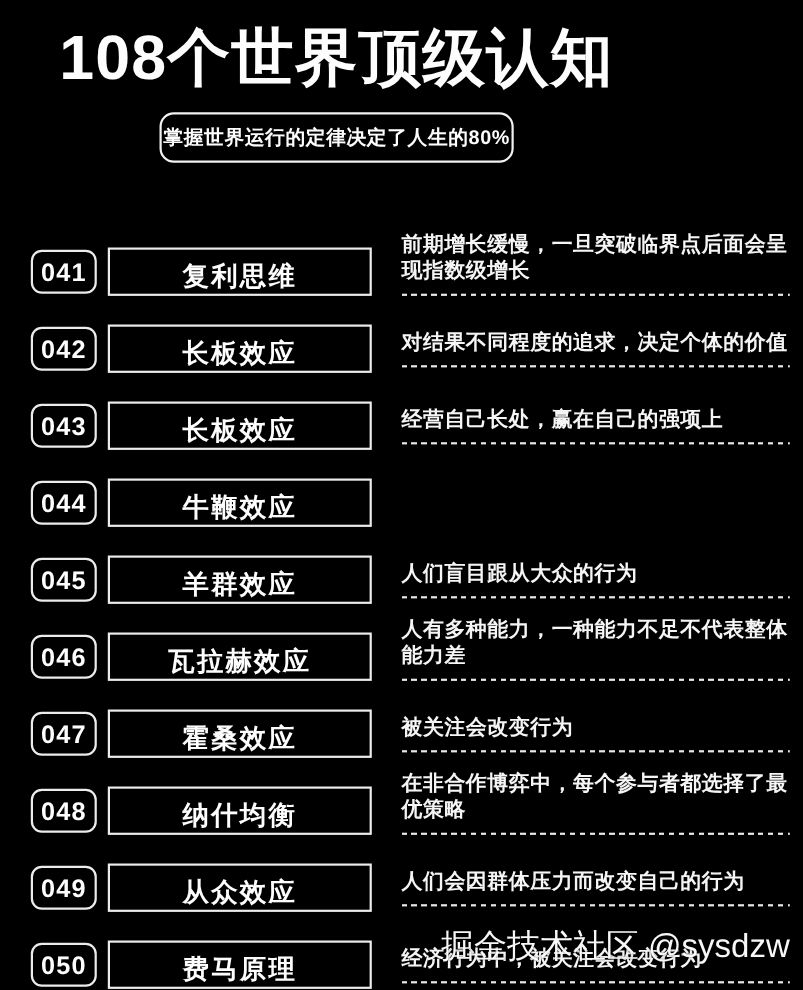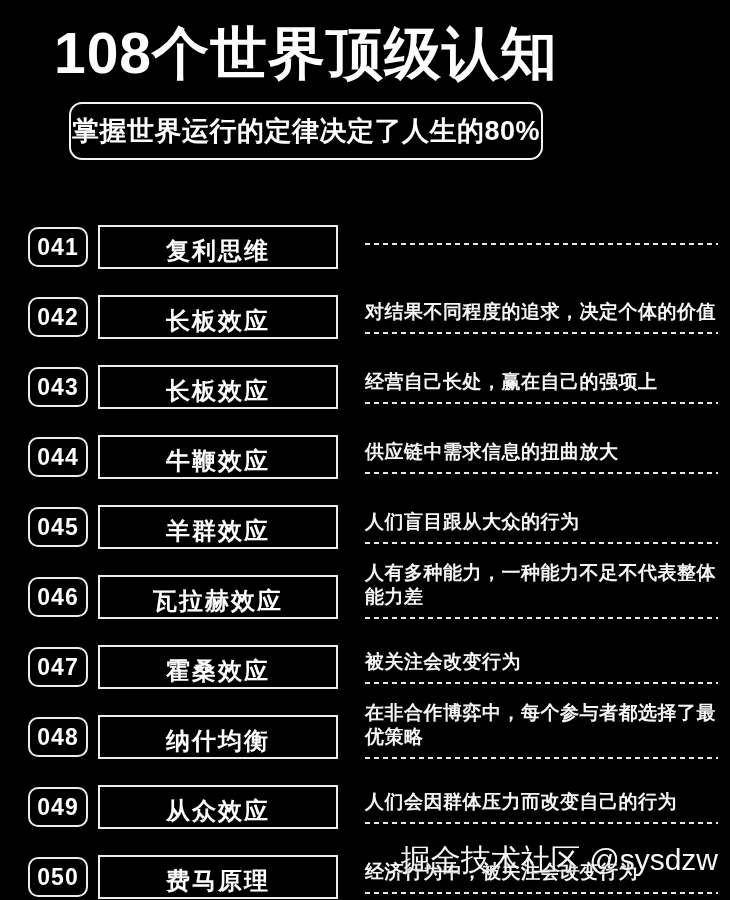--- a/index.html
+++ b/index.html
@@ -28,21 +28,21 @@
     letter-spacing: 1px;
     line-height: 62px;
     color: #fdfdfd;
   }
   .subtitle-box {
     display: inline-block;
     margin-top: 18px;
     border: 2px solid #f2f2f2;
     border-radius: 13px;
     padding: 9px 1px;
-    font-size: 27px;
+    font-size: 18px;
     font-weight: 700;
     letter-spacing: 0.5px;
     color: #fdfdfd;
   }
   .list {
     position: absolute;
     top: 212px;
     left: 0;
     width: 730px;
   }
@@ -128,20 +128,21 @@
 
 <div class="list">
     <div class="row">
     <div class="badge">
       <span>041</span>
     </div>
     <div class="concept">
       <span>复利思维</span>
     </div>
     <div class="desc two-line">
+      <div class="desc-text">前期增长缓慢，一旦突破临界点后面会呈现指数级增长</div>
       <div class="dash-line"></div>
     </div>
   </div>
     <div class="row">
     <div class="badge">
       <span>042</span>
     </div>
     <div class="concept">
       <span>长板效应</span>
     </div>
@@ -161,24 +162,20 @@
       <div class="desc-text">经营自己长处，赢在自己的强项上</div>
       <div class="dash-line"></div>
     </div>
   </div>
     <div class="row">
     <div class="badge">
       <span>044</span>
     </div>
     <div class="concept">
       <span>牛鞭效应</span>
-    </div>
-    <div class="desc">
-      <div class="desc-text">供应链中需求信息的扭曲放大</div>
-      <div class="dash-line"></div>
     </div>
   </div>
     <div class="row">
     <div class="badge">
       <span>045</span>
     </div>
     <div class="concept">
       <span>羊群效应</span>
     </div>
     <div class="desc">

